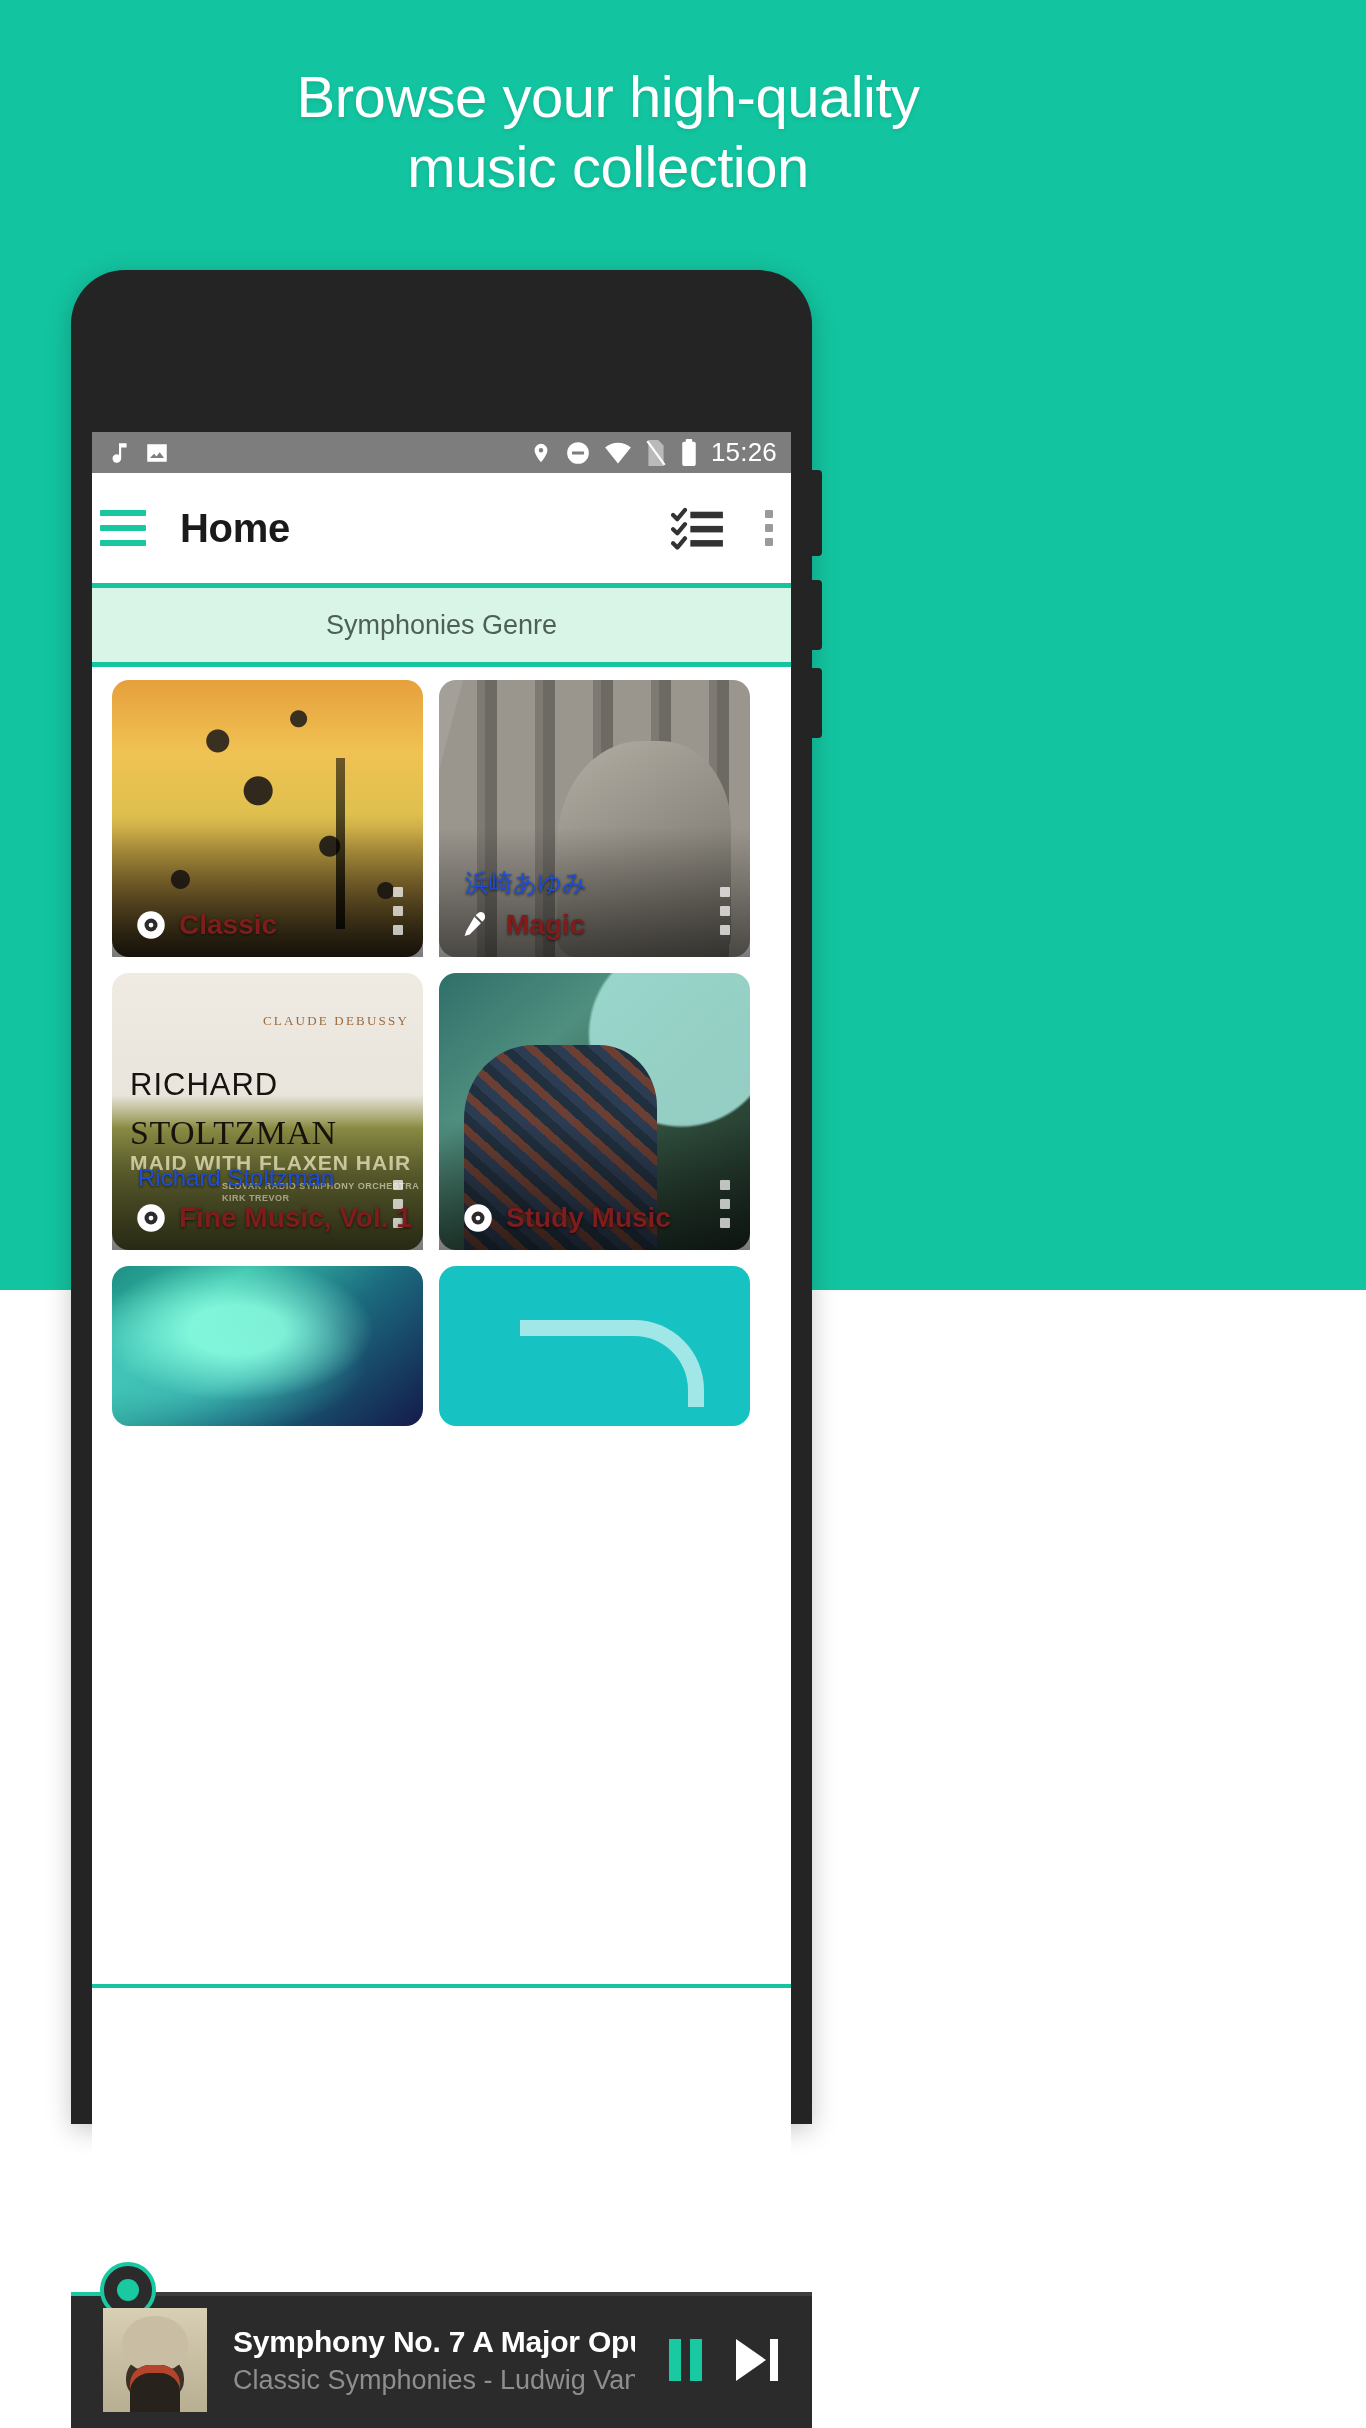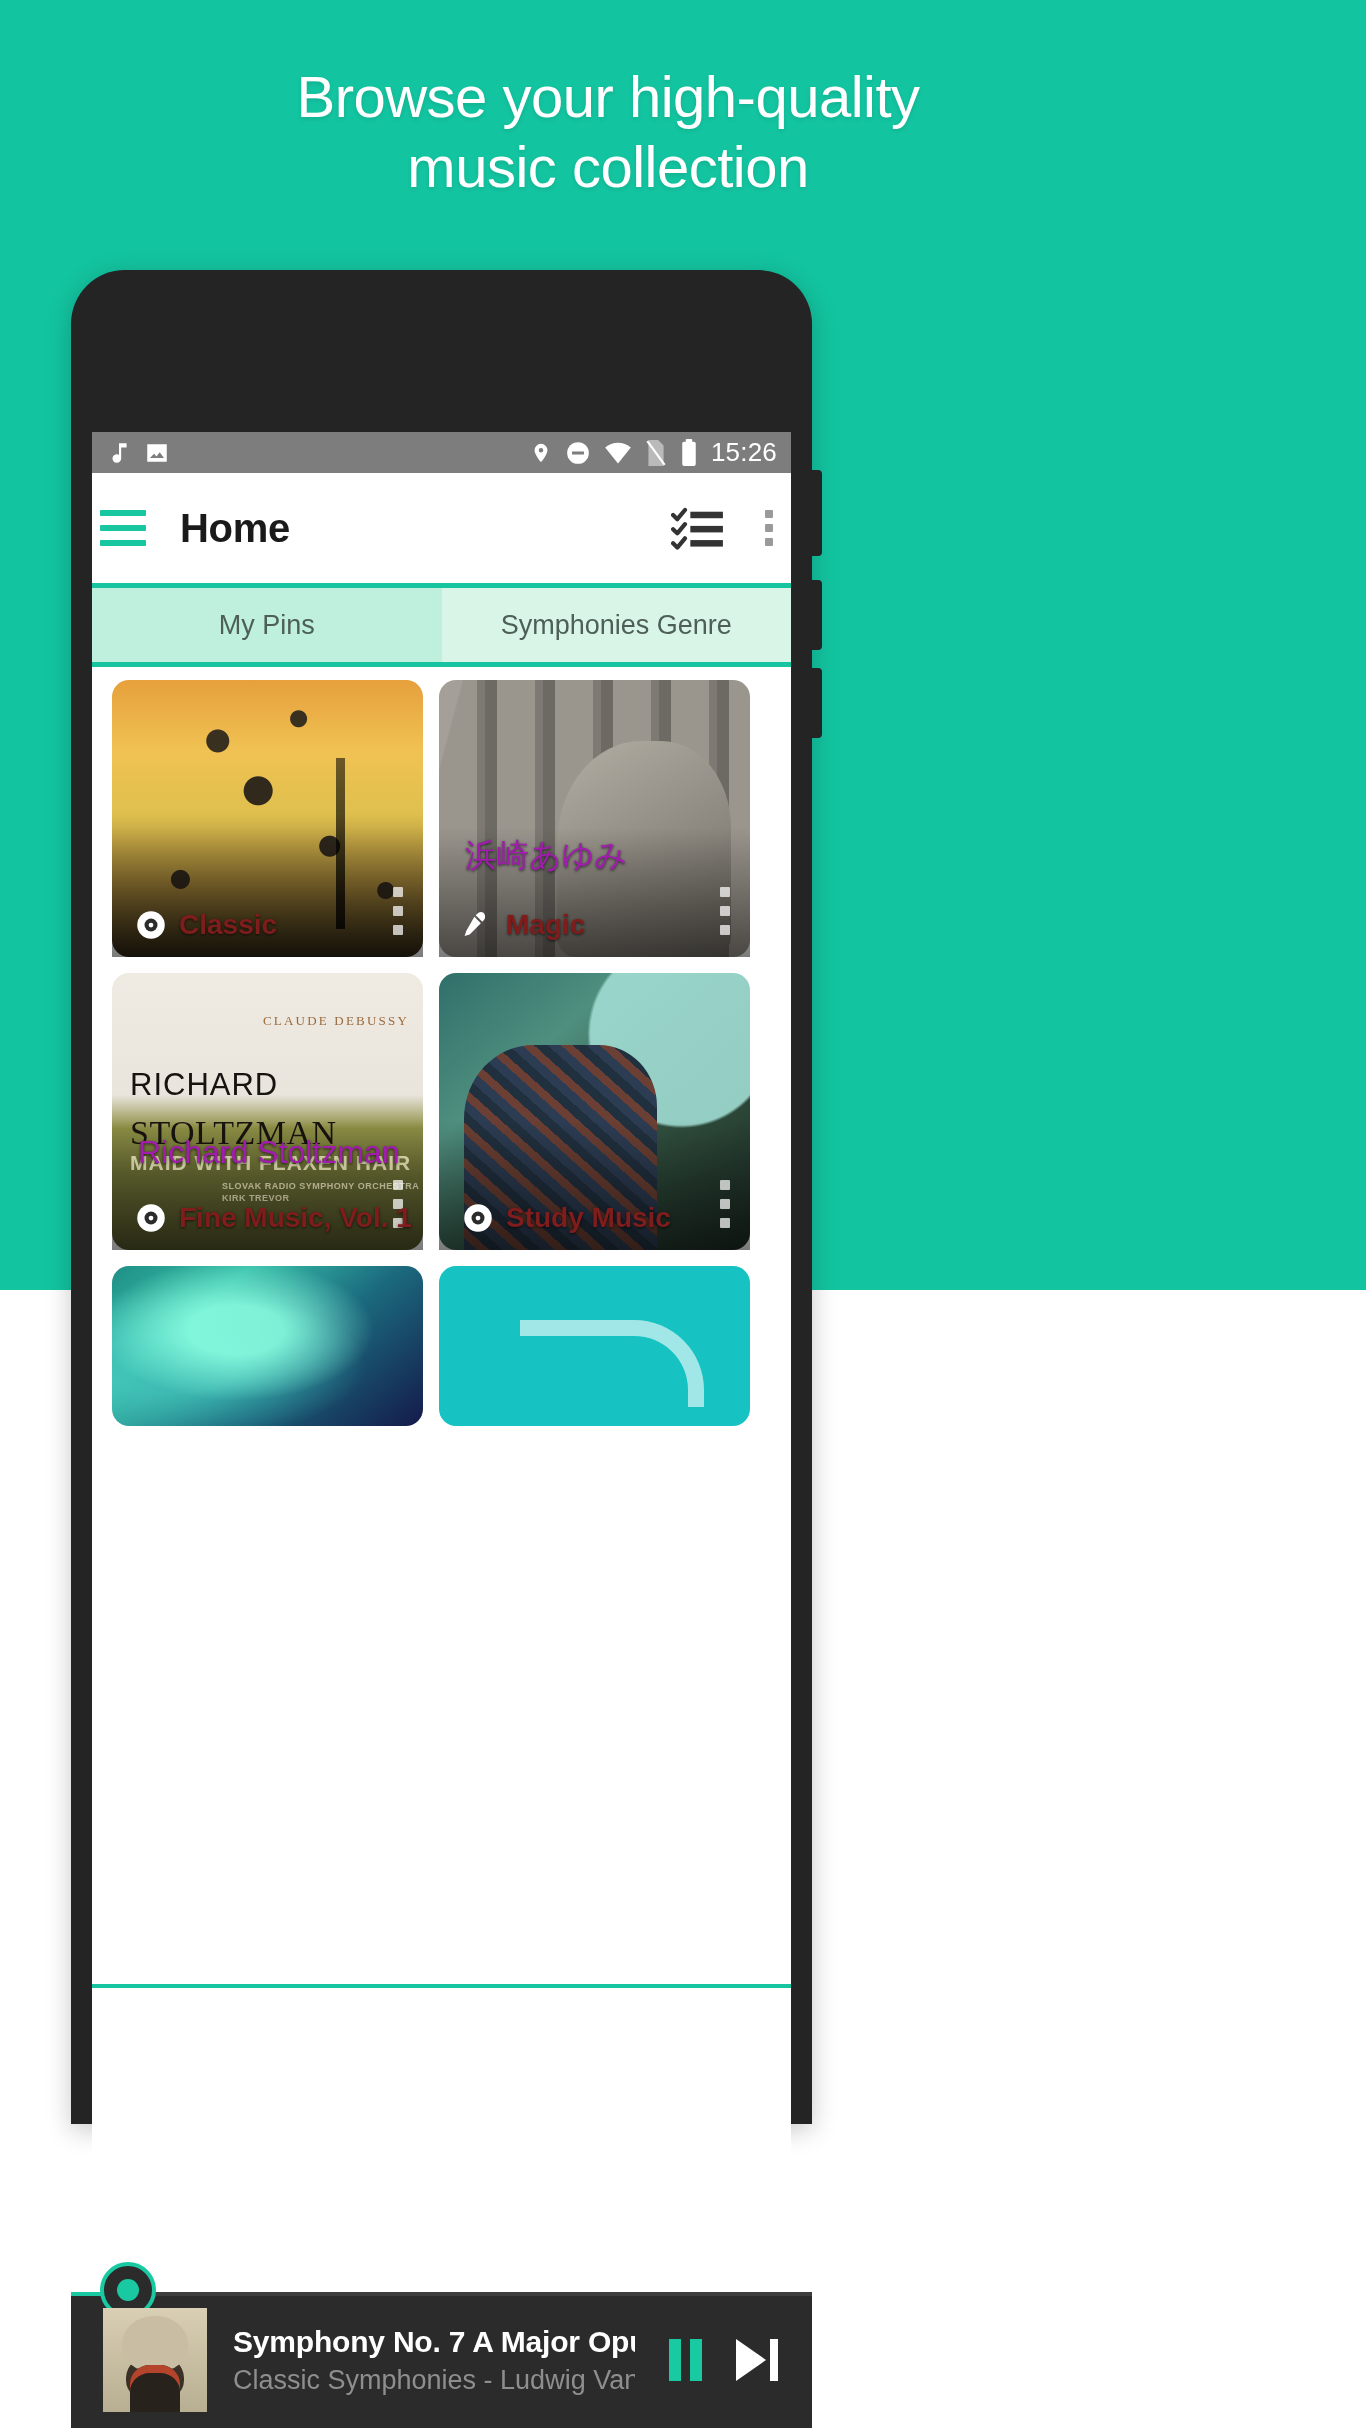--- a/index.html
+++ b/index.html
@@ -95,22 +95,22 @@
   .card {
     position:relative; width:311px; height:277px; overflow:hidden;
   }
   .card.short { height:160px; }
   .card-art { position:absolute; inset:0;border-radius:17px; }
   .card-scrim {
     position:absolute; left:0; right:0; bottom:0; height:130px;
     background:linear-gradient(to top, rgba(0,0,0,0.52), rgba(0,0,0,0));
   }
   .card-sub {
-    position:absolute; left:26px; bottom:79px; color:#a21caf;
-    font-size:32px; text-shadow:0 1px 3px rgba(0,0,0,0.7);
+    position:absolute; left:26px; bottom:58px; color:#1d4ed8;
+    font-size:24px; text-shadow:0 1px 3px rgba(0,0,0,0.7);
   }
   .card-label {
     position:absolute; left:24px; bottom:16px; display:flex;
     align-items:center; gap:13px; color:#7f1d1d;
     font-size:28px; font-weight:700; text-shadow:0 1px 3px rgba(0,0,0,0.65);
   }
   .card-dots {
     position:absolute; right:20px; bottom:22px;
     display:flex; flex-direction:column; gap:9px;
   }
@@ -294,23 +294,20 @@
         </svg>
         <div id="overflow-dots">
           <i></i>
             <i></i>
             <i></i>
         </div>
       </div>
     </div>
 
     <div id="tabs">
-      <div class="tab active">
-        <span>My Pins</span>
-      </div>
       <div class="tab inactive">
         <span>Symphonies Genre</span>
       </div>
     </div>
 
     <div id="grid">
 
       <div class="card">
         <div class="card-art art-balloons"></div>
         <div class="card-scrim"></div>

